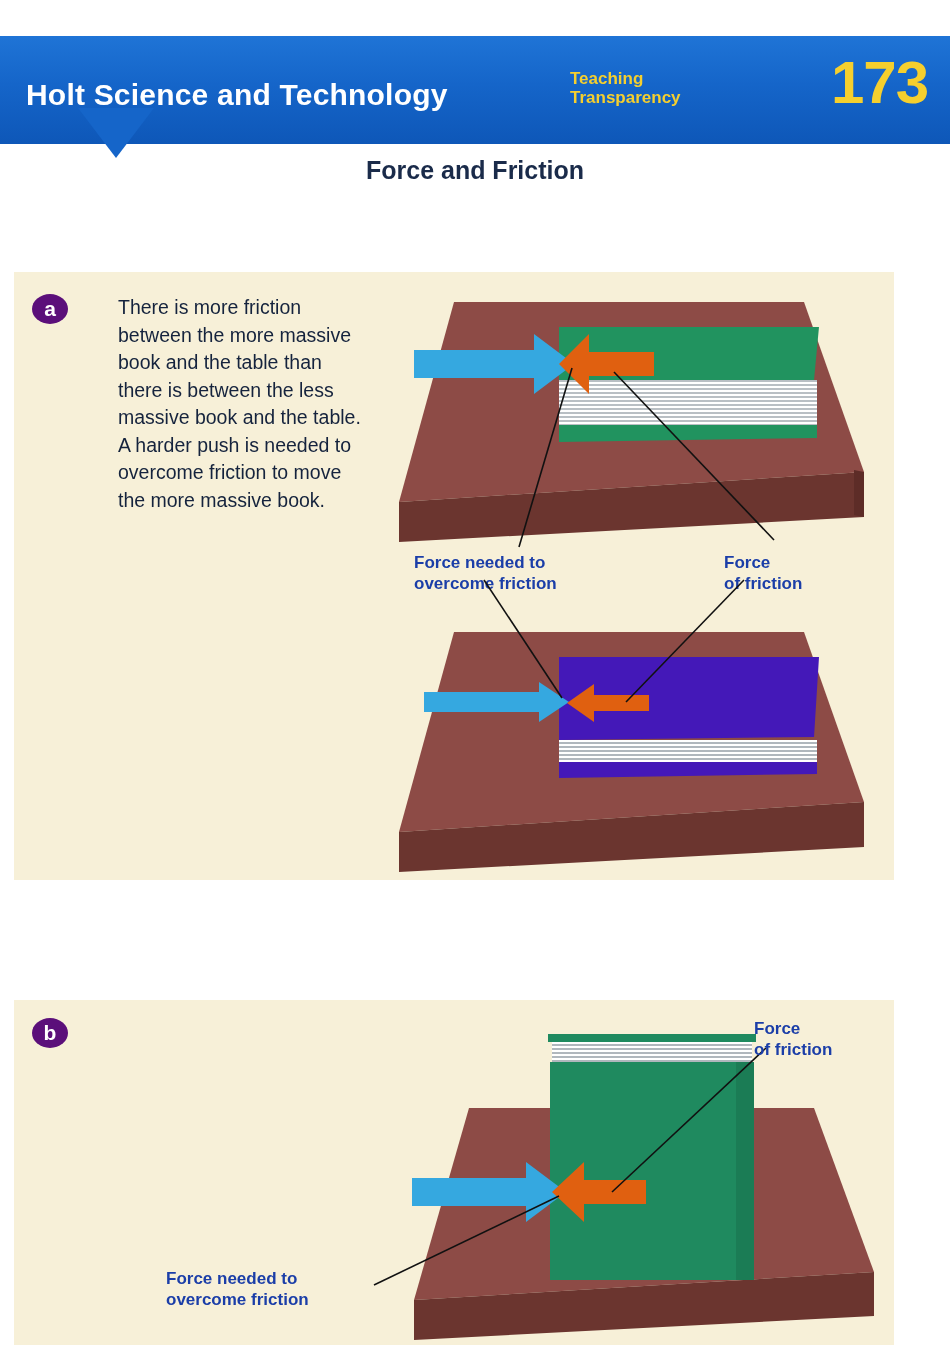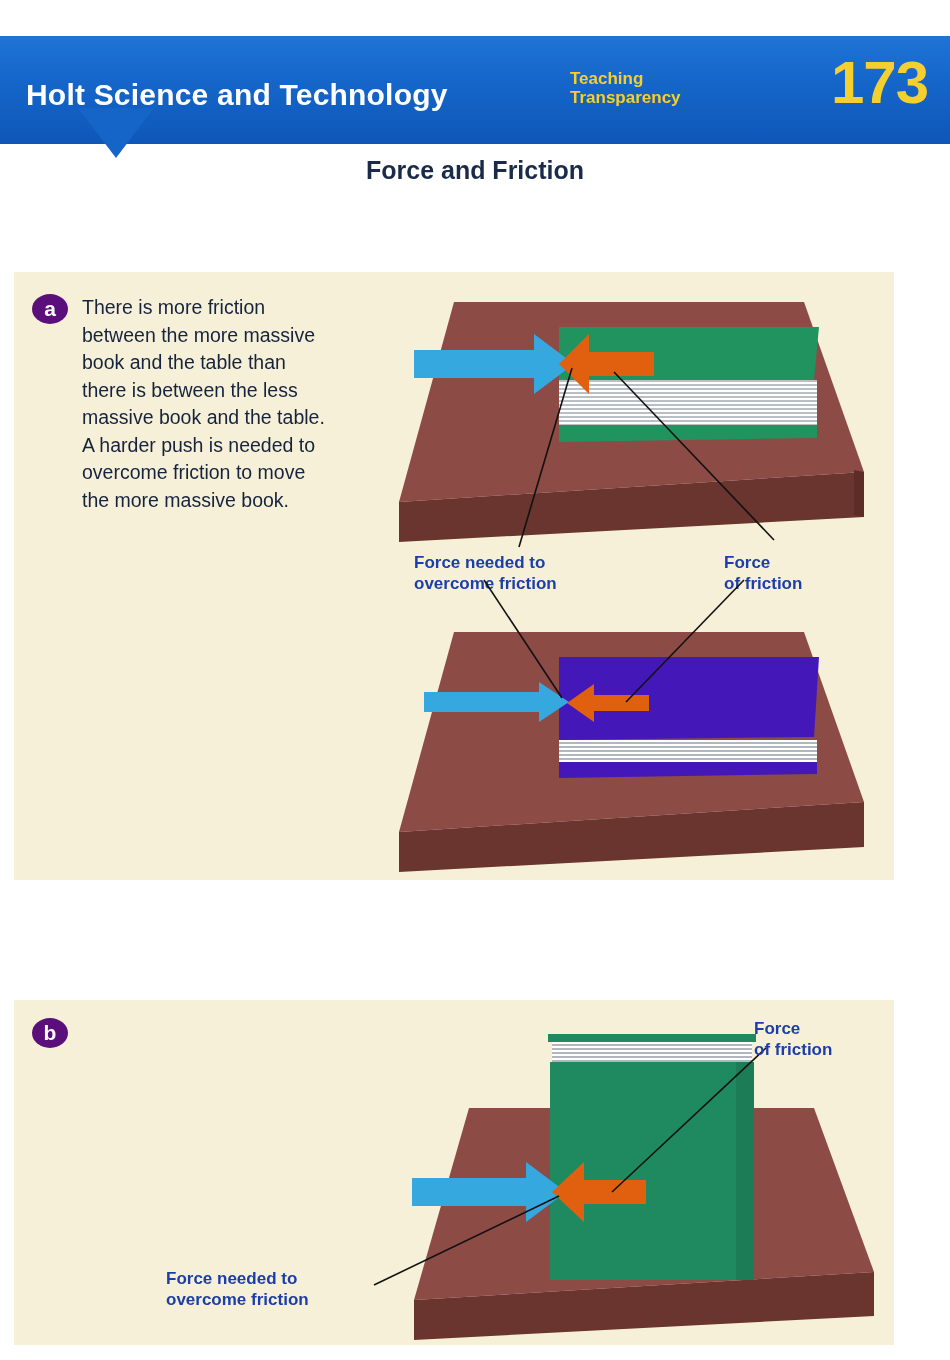--- a/index.html
+++ b/index.html
@@ -87,20 +87,21 @@
     font-size: 21px;
     font-weight: bold;
     text-align: center;
     line-height: 30px;
   }
   .caption {
     position: absolute;
     font-size: 19.5px;
     line-height: 27.5px;
     color: #15233d;
+    margin-left: 36px;
   }
   .label {
     position: absolute;
     font-size: 17px;
     font-weight: bold;
     color: #1b3ea8;
     line-height: 21px;
   }
 
   

